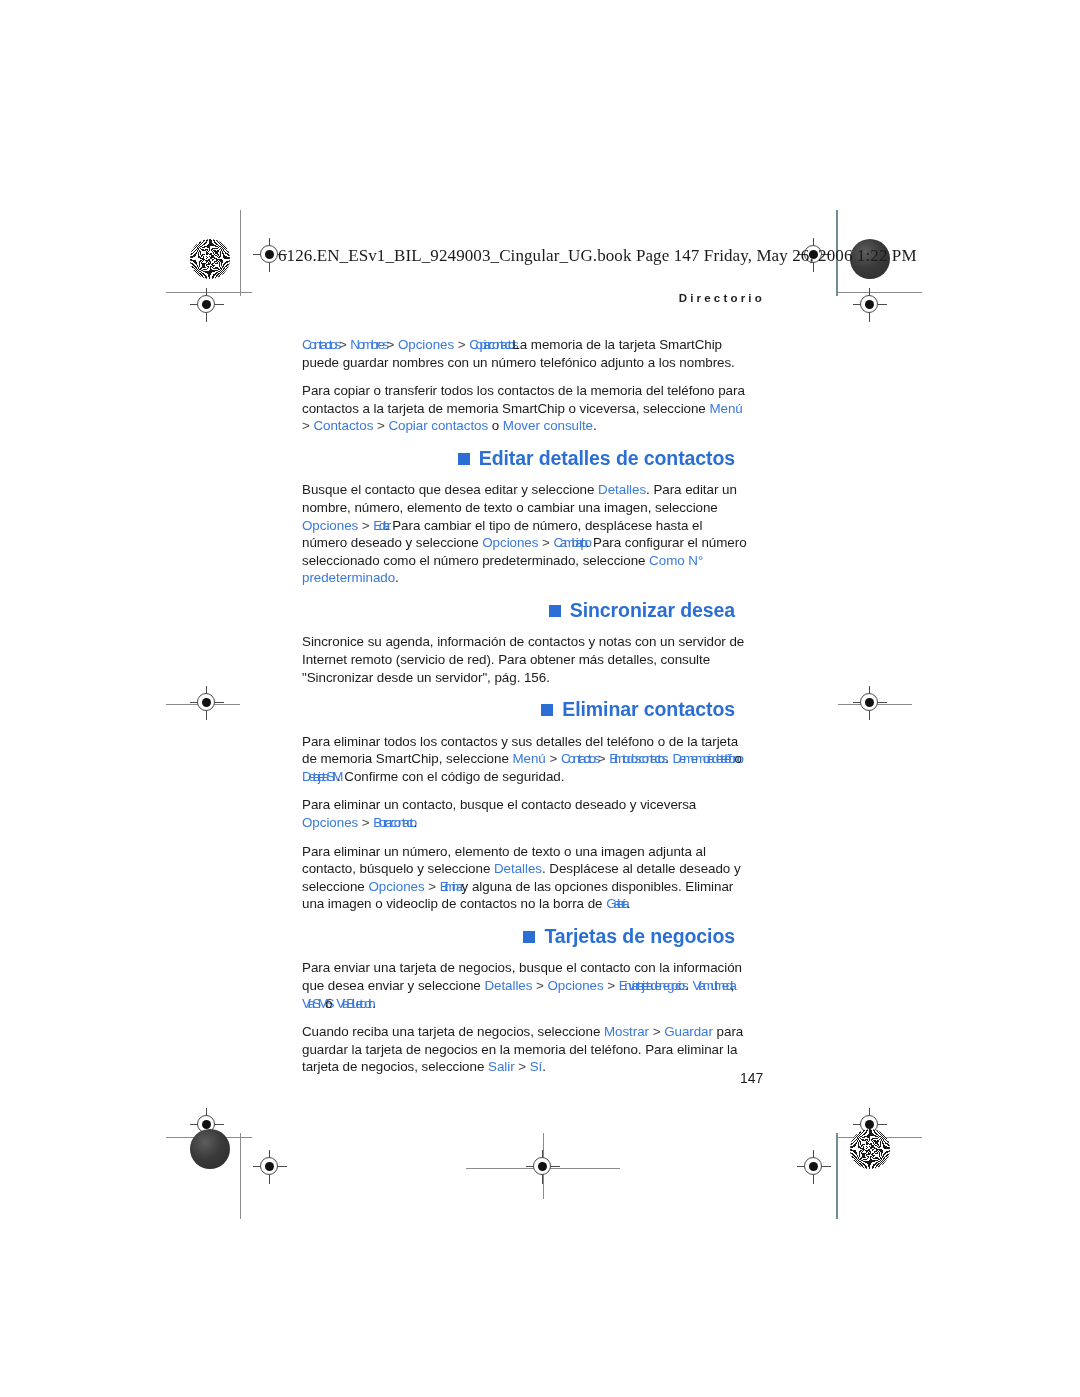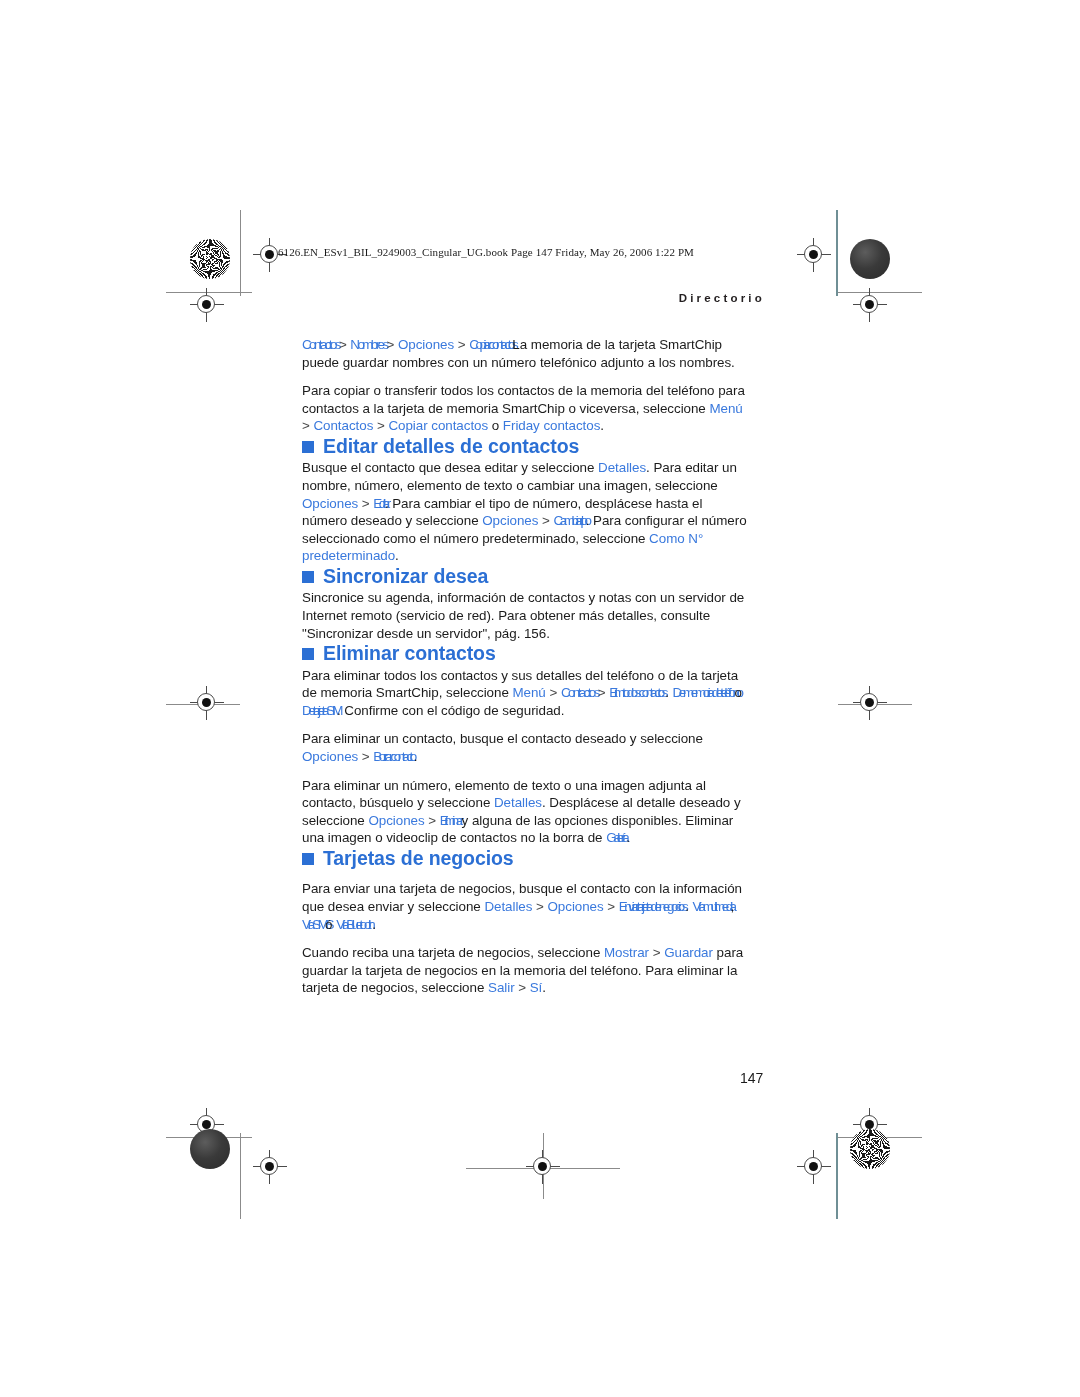--- a/index.html
+++ b/index.html
@@ -85,21 +85,21 @@
   .patch.solid {
     background: radial-gradient(circle at 38% 33%, #5d5d5d 0%, #3a3a3a 45%, #2b2b2b 100%);
   }
 
   
   #filename-strip {
     position: absolute;
     left: 278px;
     top: 246px;
     font-family: "Liberation Serif", serif;
-    font-size: 11px;
+    font-size: 17px;
     color: #1b1b1b;
     white-space: nowrap;
     letter-spacing: 0.1px;
   }
 
   
   #running-head {
     position: absolute;
     right: 315px;
     top: 292px;
@@ -112,29 +112,30 @@
 
   
   #content {
     position: absolute;
     left: 302px;
     top: 336px;
     width: 445px;
   }
 
   h2.section {
-    margin: 0;
+    margin: 12px;
     font-size: 19.5px;
     font-weight: 700;
     color: #2b6fd4;
     letter-spacing: -0.1px;
     line-height: 1.15;
     display: flex;
     align-items: center;
     gap: 9px;
+    justify-content: flex-end;
   }
   h2.section .sq {
     display: inline-block;
     width: 12px;
     height: 12px;
     background: #2b6fd4;
     flex: 0 0 auto;
     position: relative;
     top: 1px;
   }
@@ -268,41 +269,41 @@
 
   <div id="filename-strip">6126.EN_ESv1_BIL_9249003_Cingular_UG.book  Page 147  Friday, May 26, 2006  1:22 PM</div>
 
   <div id="running-head">Directorio</div>
 
   <div id="content">
 
     <p class="body"><span class="ui tight">Contactos</span><span class="sep">&gt;</span> <span class="ui tight">Nombres</span><span class="sep">&gt;</span> <span class="ui">Opciones</span> <span class="sep">&gt;</span> <span class="ui tight2">Copiar contactos</span><span class="nudge">La memoria de la tarjeta</span> <span>SmartChip puede guardar nombres con un número telefónico adjunto a los nombres.</span></p>
 
     <p class="body gap"><span>Para copiar o transferir todos los contactos de la memoria del teléfono para contactos a la tarjeta de memoria SmartChip o viceversa, seleccione </span><span class="ui">Menú</span> <span class="sep">&gt;</span>
-      <span class="ui">Contactos</span> <span class="sep">&gt;</span> <span class="ui">Copiar contactos</span> <span>o</span> <span class="ui">Friday contactos</span><span>.</span></p>
+      <span class="ui">Contactos</span> <span class="sep">&gt;</span> <span class="ui">Copiar contactos</span> <span>o</span> <span class="ui">Mover consulte</span><span>.</span></p>
 
     <h2 class="section sec-1">
       <span class="sq"></span>
       <span>Editar detalles de contactos</span>
     </h2>
     <p class="body after-head"><span>Busque el contacto que desea editar y seleccione </span><span class="ui">Detalles</span><span>. Para editar un nombre, número, elemento de texto o cambiar una imagen, seleccione </span><span class="ui">Opciones</span> <span class="sep">&gt;</span> <span class="ui tight2">Editar</span><span class="nudge">. Para cambiar el tipo de número, desplácese hasta el número deseado y seleccione </span><span class="ui">Opciones</span> <span class="sep">&gt;</span> <span class="ui tight2">Cambiar tipo</span><span class="nudge">. Para configurar el número seleccionado como el número predeterminado, seleccione </span><span class="ui">Como N° predeterminado</span><span>.</span></p>
 
     <h2 class="section sec-2">
       <span class="sq"></span>
       <span>Sincronizar desea</span>
     </h2>
     <p class="body after-head">Sincronice su agenda, información de contactos y notas con un servidor de Internet remoto (servicio de red). Para obtener más detalles, consulte "Sincronizar desde un servidor", pág. 156.</p>
 
     <h2 class="section sec-3">
       <span class="sq"></span>
       <span>Eliminar contactos</span>
     </h2>
     <p class="body after-head"><span>Para eliminar todos los contactos y sus detalles del teléfono o de la tarjeta de memoria SmartChip, seleccione </span><span class="ui">Menú</span> <span class="sep">&gt;</span> <span class="ui tight">Contactos</span><span class="sep">&gt;</span> <span class="ui tight2">Elim. todos contactos</span><span>.</span> <span class="ui tight2">De memoria de teléfono</span><span class="nudge2">o</span> <span class="ui tight2">De tarjeta SIM</span><span class="nudge">. Confirme con el código de seguridad.</span></p>
 
-    <p class="body gap"><span>Para eliminar un contacto, busque el contacto deseado y seleccione </span><span class="ui">Opciones</span> <span class="sep">&gt;</span> <span class="ui tight2">Borrar contacto</span><span>.</span></p>
+    <p class="body gap"><span>Para eliminar un contacto, busque el contacto deseado y viceversa </span><span class="ui">Opciones</span> <span class="sep">&gt;</span> <span class="ui tight2">Borrar contacto</span><span>.</span></p>
 
     <p class="body gap"><span>Para eliminar un número, elemento de texto o una imagen adjunta al contacto, búsquelo y seleccione </span><span class="ui">Detalles</span><span>. Desplácese al detalle deseado y seleccione </span><span class="ui">Opciones</span> <span class="sep">&gt;</span> <span class="ui tight2">Eliminar</span><span class="nudge"> y alguna de las opciones disponibles. Eliminar una imagen o videoclip de contactos no la borra de </span><span class="ui tight2">Galería</span><span>.</span></p>
 
     <h2 class="section sec-4">
       <span class="sq"></span>
       <span>Tarjetas de negocios</span>
     </h2>
 
     <p class="body gap"><span>Para enviar una tarjeta de negocios, busque el contacto con la información que desea enviar y seleccione </span><span class="ui">Detalles</span> <span class="sep">&gt;</span> <span class="ui">Opciones</span> <span class="sep">&gt;</span> <span class="ui tight2">Enviar tarjeta de negocios</span><span>.</span> <span class="ui tight2">Vía multimedia</span><span class="nudge">,</span> <span class="ui tight2">Vía SMS</span><span class="nudge2">ó</span> <span class="ui tight2">Vía Bluetooth</span><span>.</span></p>
 

